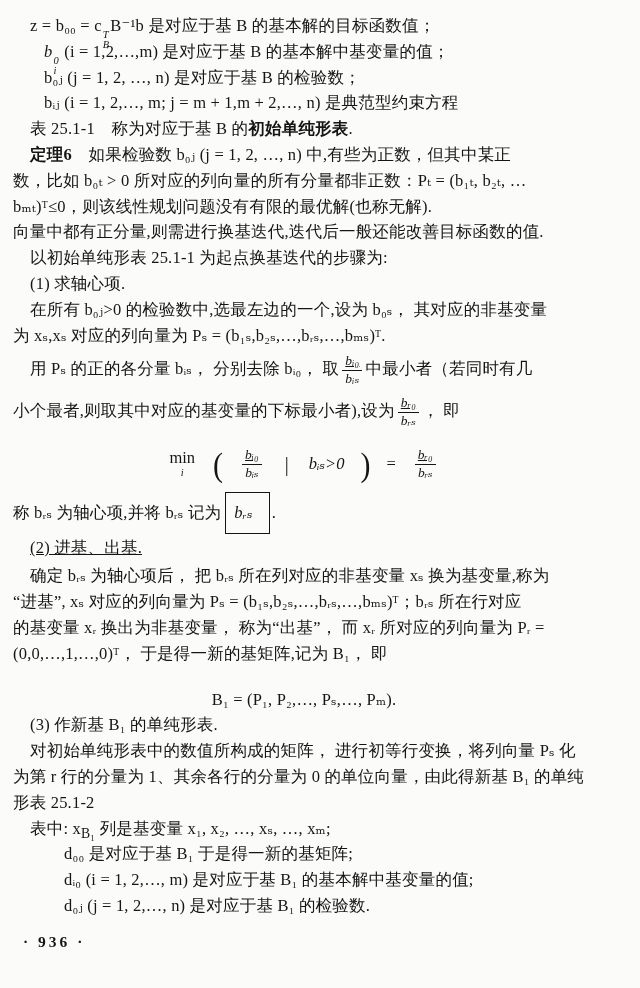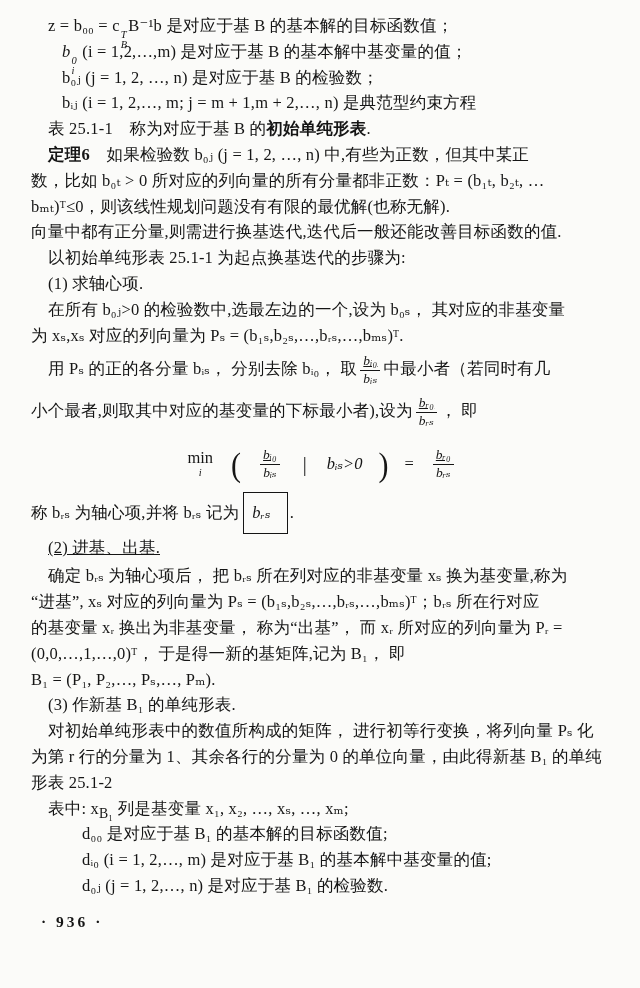--- a/index.html
+++ b/index.html
@@ -2,30 +2,30 @@
 <html><head>
 <meta charset="utf-8">
 <style>
   html,body{margin:0;padding:0;overflow:hidden;}
   body{
     width:640px;height:988px;
     background:#fbfbf9;color:#151515;
     font-family:"Liberation Serif","DejaVu Serif","DejaVu Sans",serif;
     position:relative;
   }
-  .page{position:absolute;left:31px;top:13px;width:582px;}
+  .page{position:absolute;left:13px;top:13px;width:582px;}
   .ln{
     margin:0;font-size:16.5px;line-height:25.8px;height:25.8px;
     white-space:nowrap;letter-spacing:.2px;
   }
   .tall{height:42px;line-height:42px;}
   .ind1{padding-left:17px;}
   .ind2{padding-left:31px;}
   .ind3{padding-left:51px;}
-  .center{text-align:left;}
+  .center{text-align:center;margin-top:20px;}
   .b{font-weight:bold;text-align:right;}
   .mt{margin-top:6px;height:31px;line-height:31px;text-decoration:underline;}
   .it{font-style:italic;}
   
   .ss{display:inline-flex;flex-direction:column;vertical-align:-7px;
       line-height:1;font-size:10.5px;font-style:italic;margin:0 1px;}
   .ss span{display:block;height:10px;}
   
   .frac{display:inline-block;text-align:center;vertical-align:middle;
         font-size:13.5px;line-height:1.25;font-style:italic;margin:0 3px;}
@@ -110,19 +110,19 @@
 
   <p class="ln center">B₁ = (P₁,  P₂,…,  Pₛ,…,  Pₘ).</p>
 
   <p class="ln ind1">(3) 作新基 B₁ 的单纯形表.</p>
   <p class="ln ind1">对初始单纯形表中的数值所构成的矩阵， 进行初等行变换，将列向量 Pₛ 化</p>
   <p class="ln">为第 r 行的分量为 1、其余各行的分量为 0 的单位向量，由此得新基 B₁ 的单纯</p>
   <p class="ln">形表 25.1-2</p>
 
   <p class="ln ind1"><span>表中: x</span><sub>B₁</sub><span> 列是基变量 x₁,  x₂,  …,  xₛ,  …,  xₘ;</span></p>
 
-  <p class="ln ind3">d₀₀ 是对应于基 B₁ 的基本解的目标函数值;</p>
+  <p class="ln ind3">d₀₀ 是对应于基 B₁ 于是得一新的基矩阵;</p>
   <p class="ln ind3">dᵢ₀  (i = 1, 2,…, m) 是对应于基 B₁ 的基本解中基变量的值;</p>
   <p class="ln ind3">d₀ⱼ  (j = 1, 2,…, n) 是对应于基 B₁ 的检验数.</p>
 
   <p class="ln pageno">· 936 ·</p>
 
 </div>
 
 </body></html>

